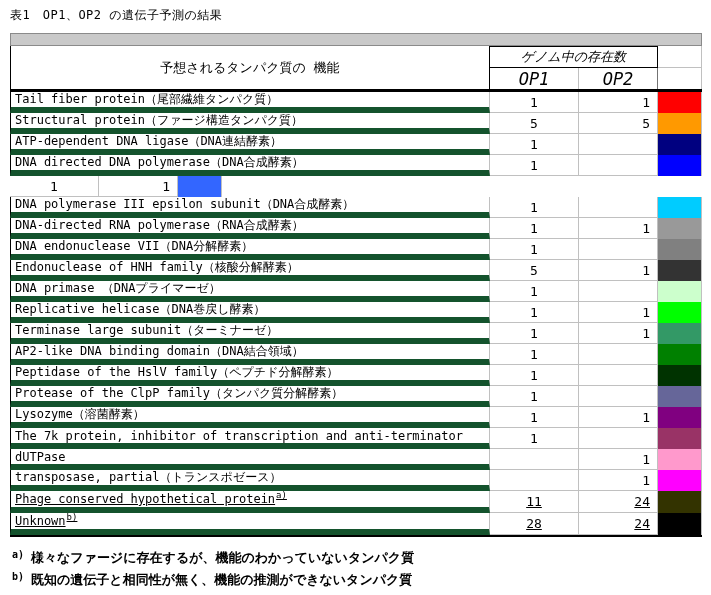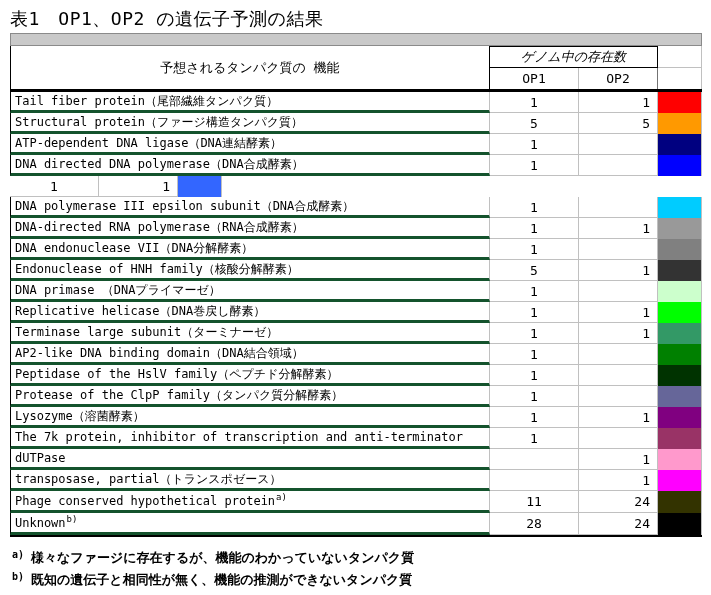--- a/index.html
+++ b/index.html
@@ -1,43 +1,43 @@
 <!DOCTYPE html>
 <html><head>
 <meta charset="utf-8">
 <style>
   html,body{margin:0;padding:0;}
   body{
     width:711px;height:595px;background:#ffffff;position:relative;
     font-family:"DejaVu Sans Mono","DejaVu Sans",sans-serif;color:#000;
     overflow:hidden;
   }
-  .title{position:absolute;left:10px;top:7px;font-size:18px;letter-spacing:0.5px;}
+  .title{position:absolute;left:10px;top:7px;font-size:12px;letter-spacing:0.5px;}
   .tbl{position:absolute;left:10px;top:33px;width:692px;}
   .topbar{height:13px;background:#c9c9c9;border:1px solid #8a8a8a;box-sizing:border-box;}
   .hdr{display:flex;height:43px;background:#fff;}
   .h-fn{width:480px;box-sizing:border-box;border-left:1px solid #000;border-right:1px solid #000;
         display:flex;align-items:center;justify-content:center;font-size:13px;}
   .h-right{width:168px;display:flex;flex-direction:column;box-sizing:border-box;}
   .h-group{height:22px;box-sizing:border-box;border-top:1px solid #000;border-right:1px solid #000;
            border-bottom:1px solid #000;display:flex;align-items:center;justify-content:center;font-size:13px;font-style:italic;}
   .h-ops{height:21px;display:flex;}
-  .h-op{box-sizing:border-box;display:flex;align-items:center;justify-content:center;font-size:13px;}
+  .h-op{box-sizing:border-box;display:flex;align-items:center;justify-content:center;font-size:17px;font-style:italic;}
   .h-op1{width:89px;border-right:1px solid #c0c0c0;}
   .h-op2{width:79px;border-right:1px solid #737373;}
   .h-swcol{width:44px;display:flex;flex-direction:column;box-sizing:border-box;}
   .h-blank{box-sizing:border-box;border-right:1px solid #c0c0c0;border-bottom:1px solid #c0c0c0;}
   .h-blank.t{height:22px;}
   .h-blank.b{height:21px;border-bottom:none;}
   .sep{height:3px;background:#000;}
   .btm{height:2px;background:#000;}
   .row{display:flex;height:21px;}
-  .row.tall{height:22px;}
+  .row.tall{height:22px;text-decoration:underline;}
   .c{box-sizing:border-box;height:100%;font-size:12px;display:flex;align-items:center;overflow:hidden;white-space:nowrap;}
-  .c-fn{width:480px;border-left:1px solid #000;border-right:1px solid #c0c0c0;border-bottom:3px solid #14532d;padding-left:4px;}
+  .c-fn{width:480px;border-left:1px solid #000;border-right:1px solid #c0c0c0;border-bottom:6px solid #14532d;padding-left:4px;}
   .c-op1{width:89px;justify-content:center;border-right:1px solid #c0c0c0;border-bottom:1px solid #c0c0c0;font-size:13px;}
   .c-op2{width:79px;justify-content:flex-end;padding-right:7px;border-right:1px solid #c0c0c0;border-bottom:1px solid #c0c0c0;font-size:13px;}
   .c-sw{width:44px;border-right:1px solid #c0c0c0;}
   .supmark{font-size:9px;position:relative;top:-4px;margin-left:1px;}
   .fnote{position:absolute;left:12px;font-size:13px;white-space:nowrap;font-weight:bold;}
   .fnote .m{font-size:10px;position:relative;top:-4px;margin-right:7px;}
 </style>
 </head>
 <body>
 

